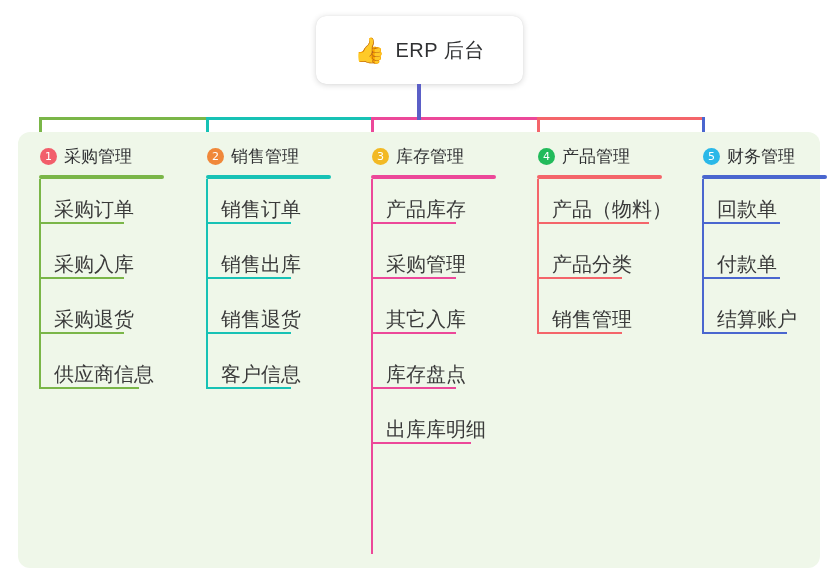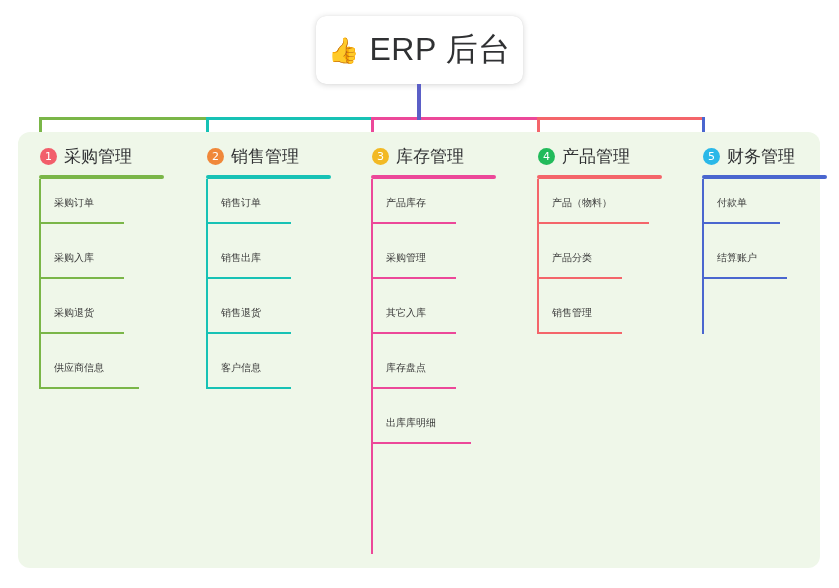--- a/index.html
+++ b/index.html
@@ -30,21 +30,21 @@
     justify-content: center;
     gap: 10px;
     box-sizing: border-box;
   }
   #root-node .root-emoji {
     font-size: 25px;
     line-height: 1;
     display: inline-block;
   }
   #root-node .root-title {
-    font-size: 32px;
+    font-size: 20px;
     color: #303133;
     letter-spacing: 0.5px;
     white-space: nowrap;
   }
 
   
   .conn {
     position: absolute;
   }
 
@@ -105,21 +105,21 @@
   }
   .sub-item {
     position: relative;
     height: 55px;
     box-sizing: border-box;
   }
   .sub-label {
     position: absolute;
     left: 34px;
     top: 17px;
-    font-size: 10px;
+    font-size: 20px;
     color: #3a3a3a;
     white-space: nowrap;
   }
   .sub-underline {
     position: absolute;
     left: 19px;
     bottom: 10px;
     height: 2px;
   }
 </style>
@@ -253,20 +253,24 @@
     </div>
     <div class="column" style="left: 683px;">
       <div class="col-header">
         <span class="badge" style="background: rgb(42, 184, 232);">5</span>
         <span class="col-title">财务管理</span>
       </div>
       <div class="col-underline" style="width: 125px; background: rgb(74, 102, 207); margin-left: 19px;"></div>
       <div class="col-body">
         <div class="trunk" style="background: rgb(74, 102, 207); height: 155px;"></div>
         <div class="sub-item">
+          <span class="sub-label">回款单</span>
+          <div class="sub-underline" style="width: 78px; background: rgb(74, 102, 207);"></div>
+        </div>
+        <div class="sub-item">
           <span class="sub-label">付款单</span>
           <div class="sub-underline" style="width: 78px; background: rgb(74, 102, 207);"></div>
         </div>
         <div class="sub-item">
           <span class="sub-label">结算账户</span>
           <div class="sub-underline" style="width: 85px; background: rgb(74, 102, 207);"></div>
         </div>
       </div>
     </div>
   </div>

